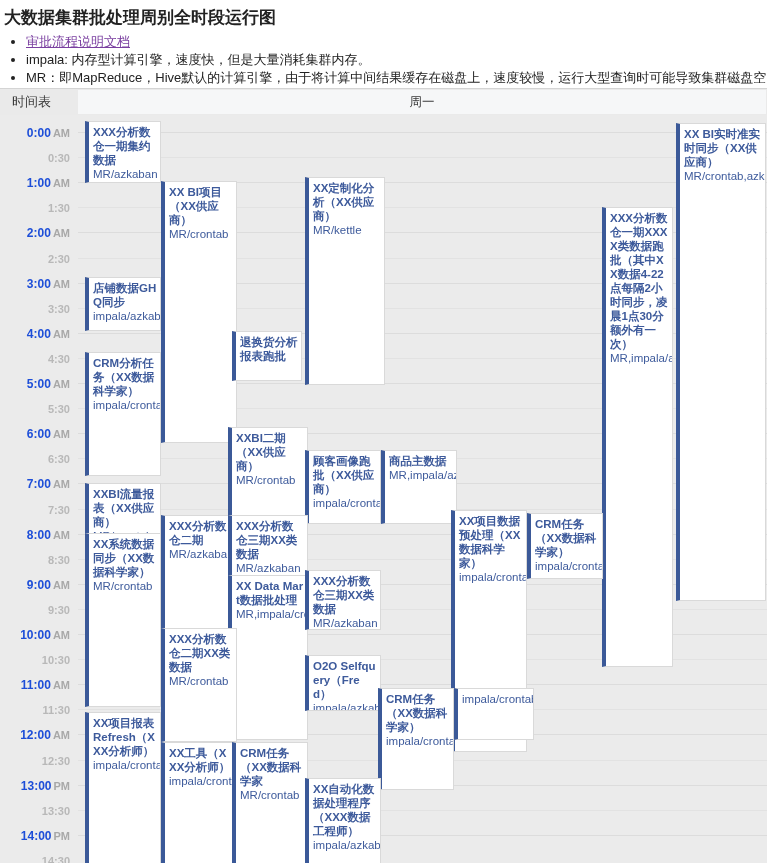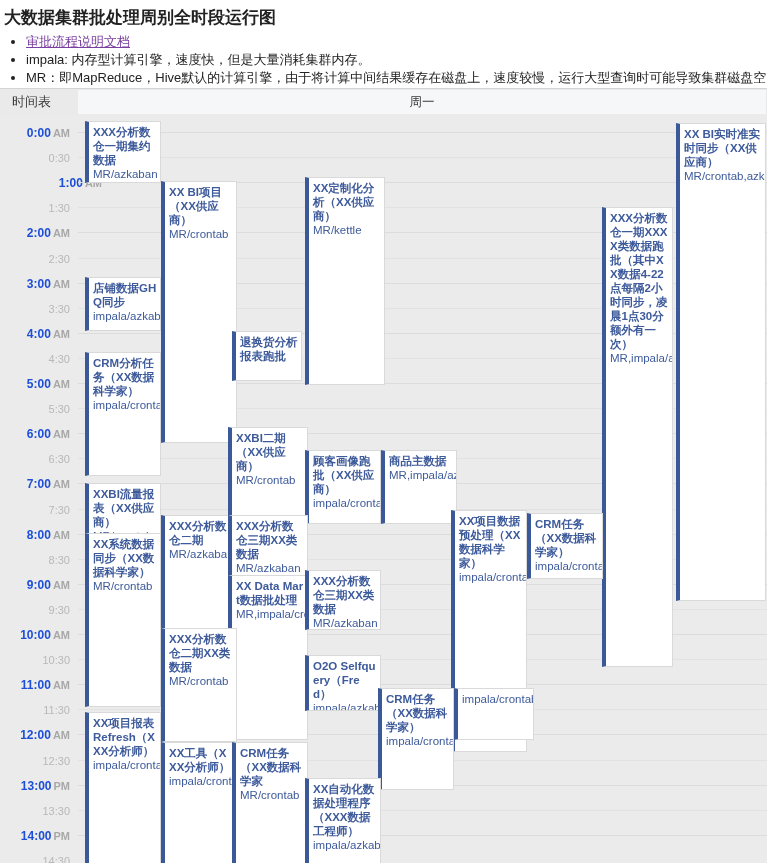--- a/index.html
+++ b/index.html
@@ -99,21 +99,21 @@
     color: #1d4ed8;
   }
   .tick .mer {
     font-size: 11px;
     font-weight: bold;
     color: #a8a8a8;
     margin-left: 2px;
   }
   .tick.half .t {
     font-size: 11px;
-    font-weight: normal;
+    font-weight: bold;
     color: #b8b8b8;
   }
   .hline {
     position: absolute;
     left: 78px;
     width: 689px;
     height: 1px;
     background: #e2e2e2;
   }
   .hline.hour { background: #dcdcdc; }
@@ -157,21 +157,21 @@
 <div class="header-row">
   <div class="header-label">时间表</div>
   <div class="header-day">周一</div>
 </div>
 
 <div class="grid">
   <div class="gutter"></div>
   <div id="ticks">
       <div class="tick" style="top: 10px;"><span class="t">0:00</span><span class="mer">AM</span></div>
       <div class="tick half" style="top: 35.1px;"><span class="t">0:30</span></div>
-      <div class="tick" style="top: 60.2px; padding-left: 32px;"><span class="t">1:00</span><span class="mer">AM</span></div>
+      <div class="tick" style="top: 60.2px;"><span class="t">1:00</span><span class="mer">AM</span></div>
       <div class="tick half" style="top: 85.3px;"><span class="t">1:30</span></div>
       <div class="tick" style="top: 110.4px;"><span class="t">2:00</span><span class="mer">AM</span></div>
       <div class="tick half" style="top: 135.5px;"><span class="t">2:30</span></div>
       <div class="tick" style="top: 160.6px;"><span class="t">3:00</span><span class="mer">AM</span></div>
       <div class="tick half" style="top: 185.7px;"><span class="t">3:30</span></div>
       <div class="tick" style="top: 210.8px;"><span class="t">4:00</span><span class="mer">AM</span></div>
       <div class="tick half" style="top: 235.9px;"><span class="t">4:30</span></div>
       <div class="tick" style="top: 261px;"><span class="t">5:00</span><span class="mer">AM</span></div>
       <div class="tick half" style="top: 286.1px;"><span class="t">5:30</span></div>
       <div class="tick" style="top: 311.2px;"><span class="t">6:00</span><span class="mer">AM</span></div>

